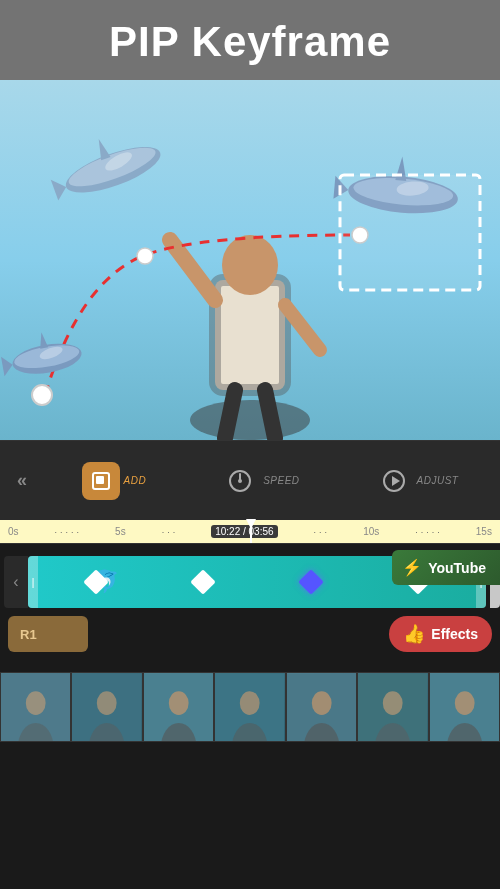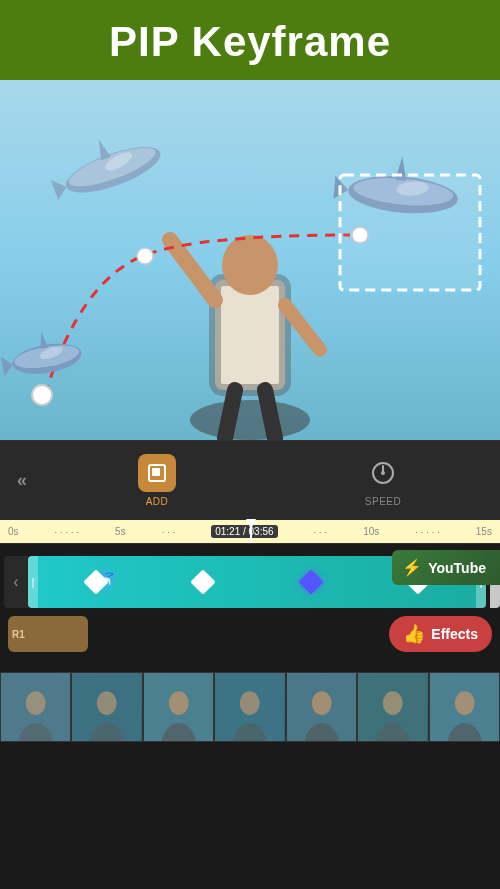--- a/index.html
+++ b/index.html
@@ -7,21 +7,21 @@
       width: 500px;
       height: 889px;
       background: #1a1a1a;
       font-family: 'Arial', sans-serif;
       overflow: hidden;
       position: relative;
     }
 
     
     #header {
-      background: #4d7c0f;
+      background: #737373;
       text-align: center;
       padding: 18px 10px 14px;
     }
     #header h1 {
       color: #ffffff;
       font-size: 42px;
       font-weight: 900;
       letter-spacing: 1px;
     }
 
@@ -72,25 +72,25 @@
 
     .toolbar-items {
       display: flex;
       flex: 1;
       justify-content: space-around;
       align-items: center;
     }
 
     .toolbar-item {
       display: flex;
-      flex-direction: column;
       align-items: center;
       gap: 4px;
       cursor: pointer;
       min-width: 60px;
+      font-style: italic;
     }
 
     .toolbar-icon {
       width: 38px;
       height: 38px;
       display: flex;
       align-items: center;
       justify-content: center;
       font-size: 22px;
       color: #aaa;
@@ -268,23 +268,23 @@
     .track-row-2 {
       display: flex;
       align-items: center;
       height: 44px;
       margin: 4px 0;
     }
 
     .track-label {
       background: #8a6a3a;
       color: #e8c890;
-      font-size: 10px;
+      font-size: 13px;
       font-weight: 600;
-      padding: 4px 4px;
+      padding: 4px 12px;
       border-radius: 6px;
       margin-left: 8px;
       height: 36px;
       display: flex;
       align-items: center;
       width: 80px;
     }
 
     .youtube-btn {
       background: #c94040;
@@ -434,33 +434,42 @@
           <path d="M13 13 L13 6" stroke="#aaa" stroke-width="2" stroke-linecap="round"></path>
           <circle cx="13" cy="13" r="2" fill="#aaa"></circle>
         </svg>
       </div>
       <span class="toolbar-label">SPEED</span>
     </div>
 
 
 
 
+    <div class="toolbar-item">
+      <div class="toolbar-icon">
+        <svg width="26" height="26" viewBox="0 0 26 26">
+          <circle cx="13" cy="13" r="10" fill="none" stroke="#aaa" stroke-width="2"></circle>
+          <polygon points="11,8 19,13 11,18" fill="#aaa"></polygon>
+        </svg>
+      </div>
+      <span class="toolbar-label">ADJUST</span>
+    </div>
   </div>
 </div>
 
 <div id="timeline-container">
 
   <div id="ruler">
     <div class="ruler-marks">
       <span class="ruler-time">0s</span>
       <span style="color:#666;font-size:9px;">· · · · ·</span>
       <span class="ruler-time">5s</span>
       <span style="color:#666;font-size:9px;">· · ·</span>
       <span class="ruler-time current">
-        <span>01:21</span> / <span>03:56</span>
+        <span>10:22</span> / <span>03:56</span>
       </span>
       <span style="color:#666;font-size:9px;">· · ·</span>
       <span class="ruler-time">10s</span>
       <span style="color:#666;font-size:9px;">· · · · ·</span>
       <span class="ruler-time">15s</span>
     </div>
 
     <div class="playhead"></div>
   </div>
 

